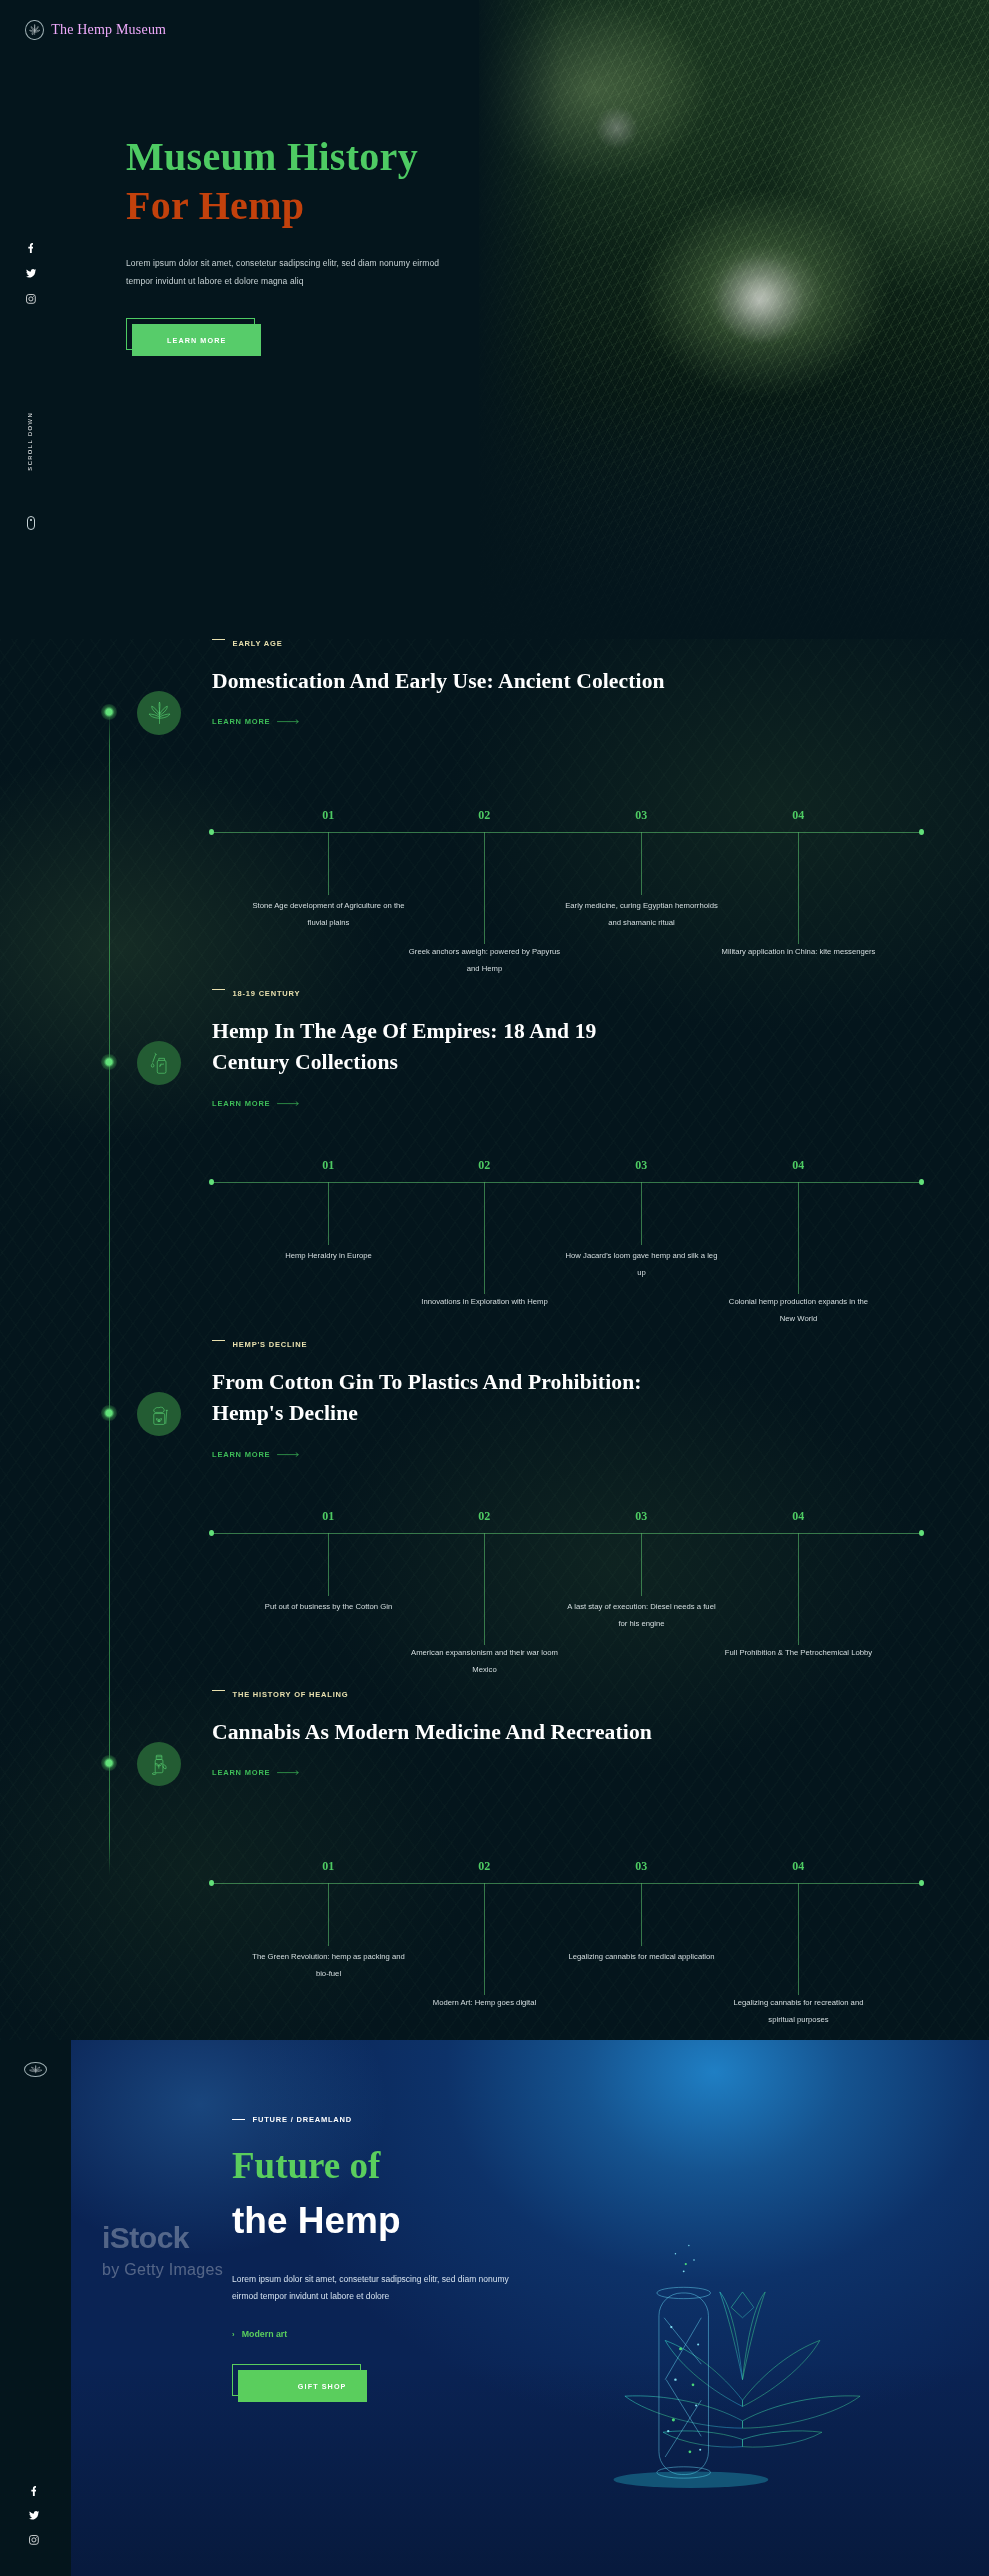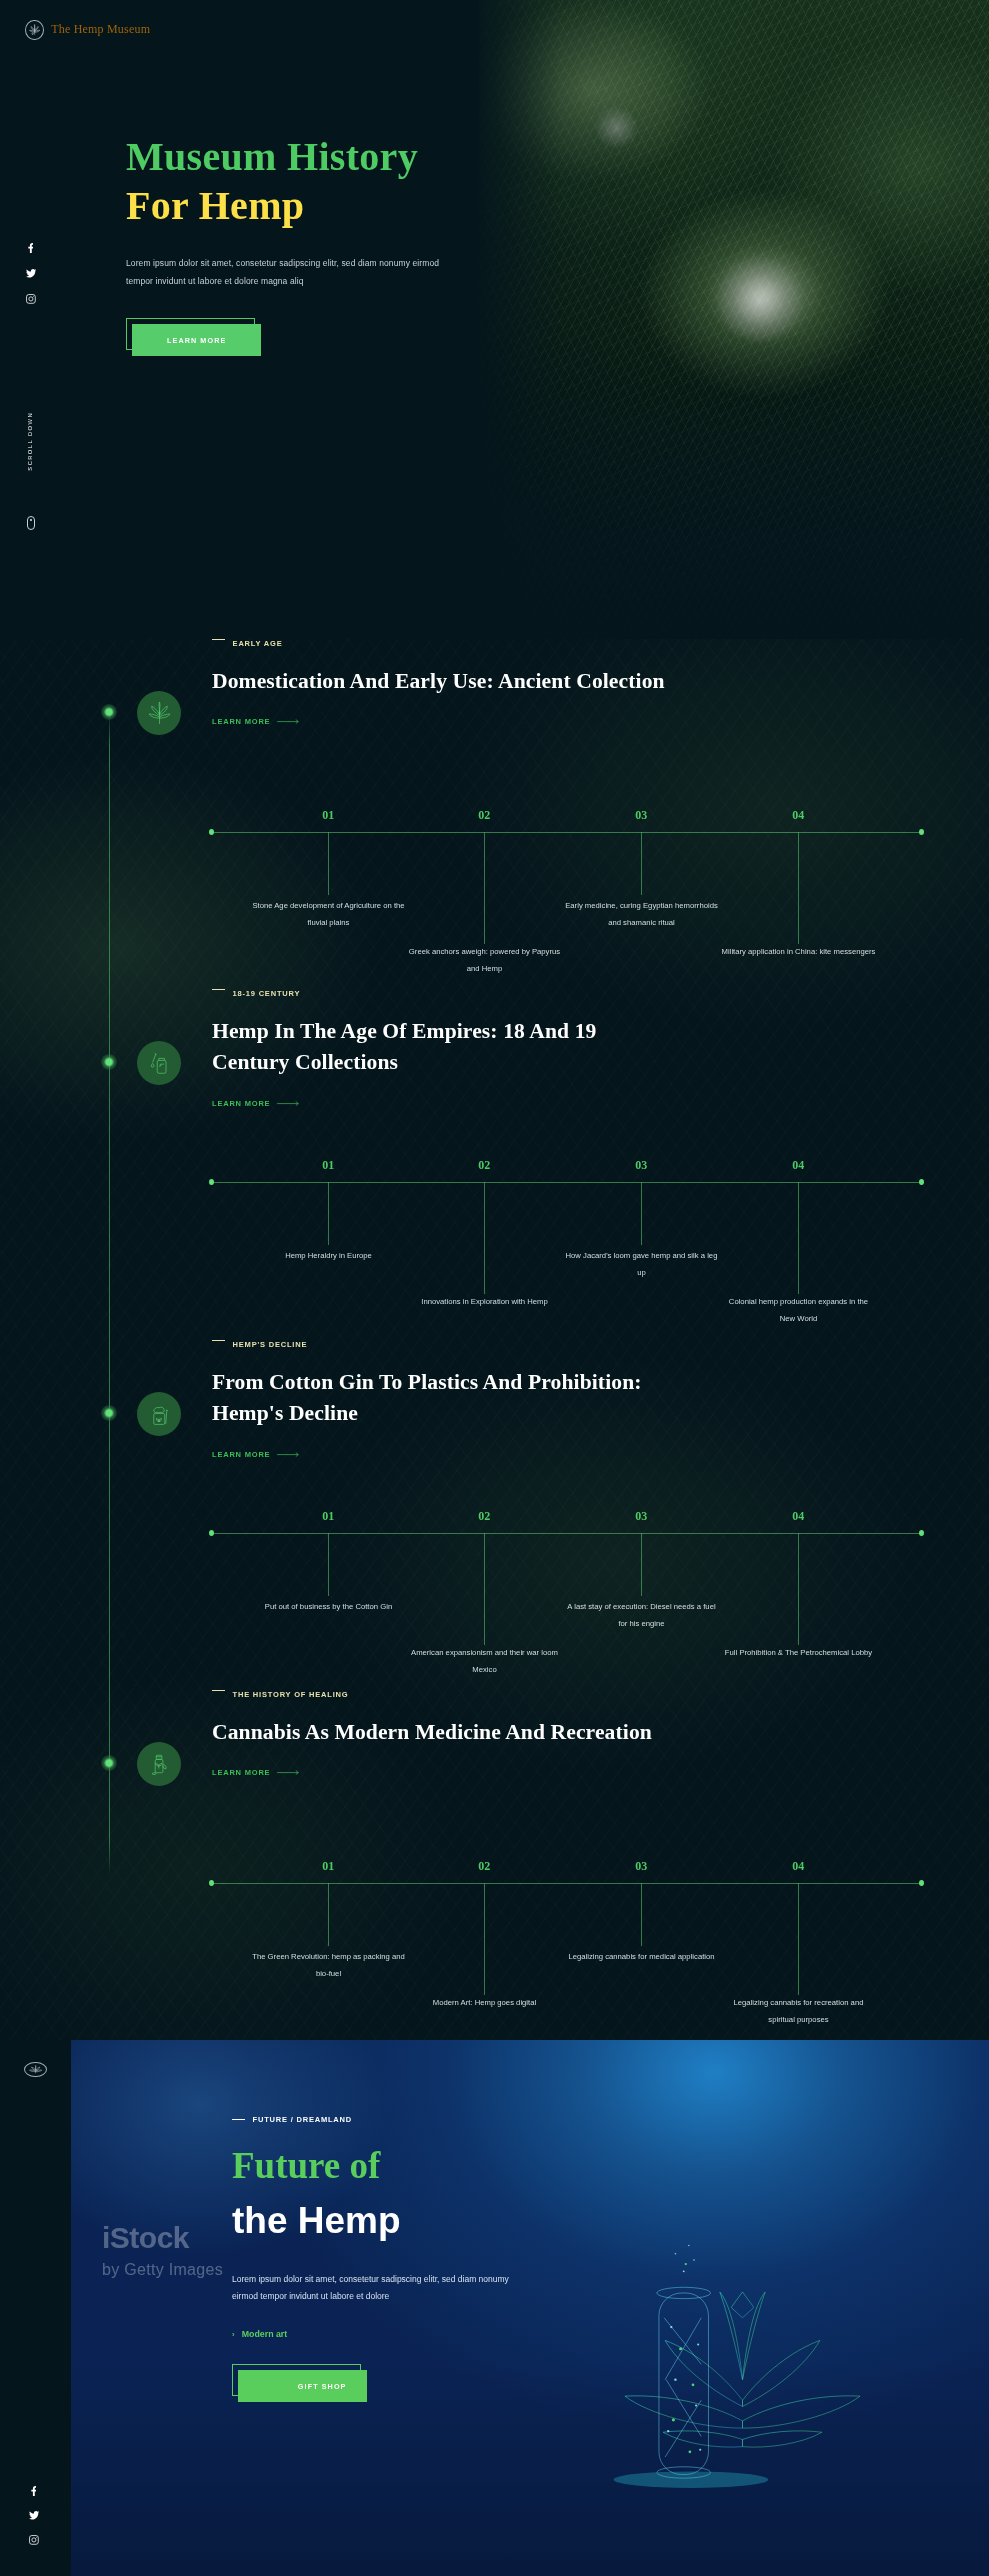--- a/index.html
+++ b/index.html
@@ -75,21 +75,21 @@
     letter-spacing: 0.3px;
     color: #4ecb63;
     white-space: nowrap;
   }
   .hero-title-2 {
     font-family: "Liberation Serif", serif;
     font-weight: bold;
     font-size: 40px;
     line-height: 1.0;
     letter-spacing: 0.3px;
-    color: #fde047;
+    color: #c2410c;
     margin-top: 9.3px;
   }
   .hero-para {
     margin-top: 29px;
     width: 330px;
     font-size: 8.5px;
     line-height: 2.1;
     color: #c9d4d6;
     letter-spacing: 0.1px;
   }
@@ -188,22 +188,22 @@
     cursor: pointer;
   }
   .logo-mark {
     width: 18.5px; height: 20.6px;
     border: 0.5px solid #9fb0b4;
     border-radius: 50%;
     display: flex; align-items: center; justify-content: center;
   }
   .logo-text {
     font-family: "Liberation Serif", serif;
-    font-size: 12px;
-    color: #a16207;
+    font-size: 14px;
+    color: #f0abfc;
     letter-spacing: 0.2px;
   }
 
   
   .timeline-area {
     position: absolute;
     top: 639px; left: 0;
     width: 989px;
     height: 1401px;
     background:

